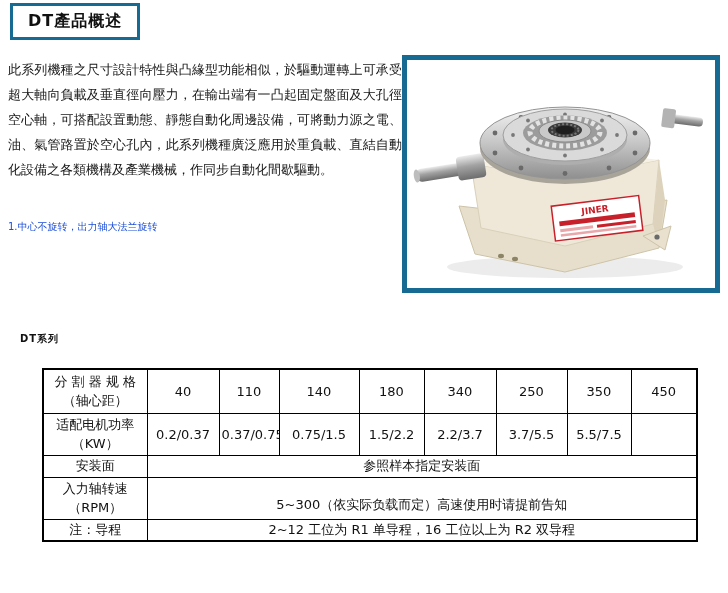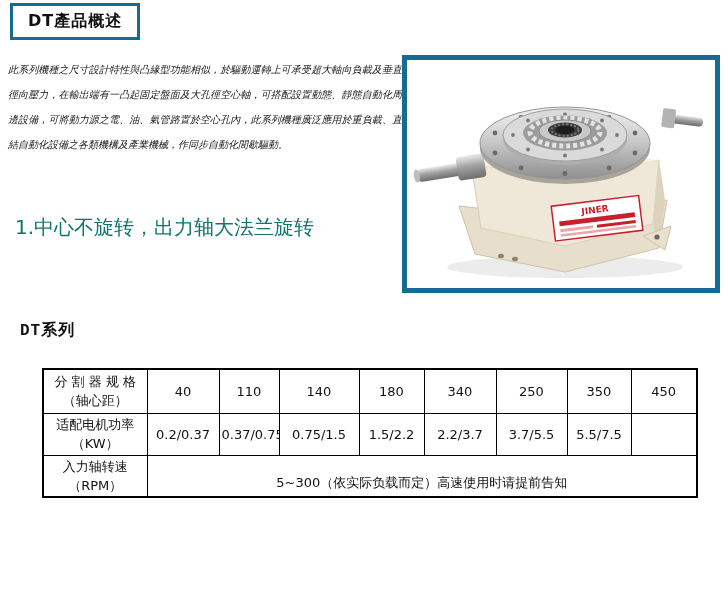--- a/index.html
+++ b/index.html
@@ -8,36 +8,36 @@
 
   .title-box {
     position:absolute; left:10px; top:3px;
     border:3px solid #176b93; background:#ffffff;
     padding:5px 15px; font-size:16px; font-weight:700; color:#111;
     letter-spacing:1px;
   }
 
   .overview-paragraph {
     position:absolute; left:8px; top:57px; width:394px;
-    font-size:10px; line-height:25px; text-align:justify; color:#161616;font-style:italic;
+    font-size:13px; line-height:25px; text-align:justify; color:#161616;
   }
   .overview-points {
-    position:absolute; left:15px; top:214px; width:394px;
-    font-size:20px; line-height:26px; color:#0f766e;
+    position:absolute; left:8px; top:214px; width:394px;
+    font-size:10px; line-height:26px; color:#1d4ed8;
   }
 
   .photo-frame {
     position:absolute; left:402px; top:55px; width:308px; height:228px;
     border:5px solid #176b93; background:#ffffff;
   }
   .photo-frame svg { display:block; }
 
   .section-title {
-    position:absolute; left:20px; top:320px;
-    font-size:16px; font-weight:700; color:#111; letter-spacing:1px;font-family:Liberation Mono, monospace;
+    position:absolute; left:20px; top:332px;
+    font-size:10px; font-weight:700; color:#111; letter-spacing:1px;
   }
 
   table.spec-table {
     position:absolute; left:42px; top:368px; width:654px;
     border-collapse:collapse; table-layout:fixed;
     font-size:13px; color:#111; background:#fff;
     border:2px solid #000;
   }
   .spec-table td {
     border:1px solid #000; text-align:center; vertical-align:middle;
@@ -186,23 +186,31 @@
         </td>
         <td>0.2/0.37</td>
         <td>0.37/0.75</td>
         <td>0.75/1.5</td>
         <td>1.5/2.2</td>
         <td>2.2/3.7</td>
         <td>3.7/5.5</td>
         <td>5.5/7.5</td>
         <td></td>
       </tr>
+      <tr class="r4">
+        <td>安装面</td>
+        <td colspan="8">参照样本指定安装面</td>
+      </tr>
       <tr class="r5">
         <td class="lbl">
           <span>入力轴转速</span><br>
           <span>（RPM）</span>
         </td>
         <td colspan="8" class="top-align">5~300（依实际负载而定）高速使用时请提前告知</td>
       </tr>
+      <tr class="r6">
+        <td>注：导程</td>
+        <td colspan="8">2~12 工位为 R1 单导程，16 工位以上为 R2 双导程</td>
+      </tr>
     </tbody>
   </table>
 
 </div>
 
 </body></html>

